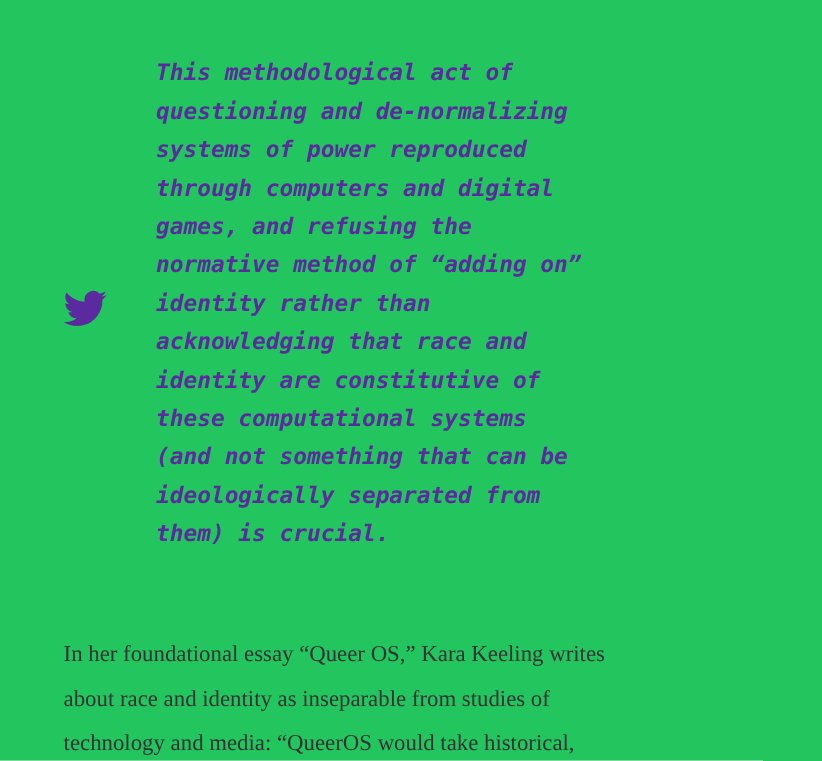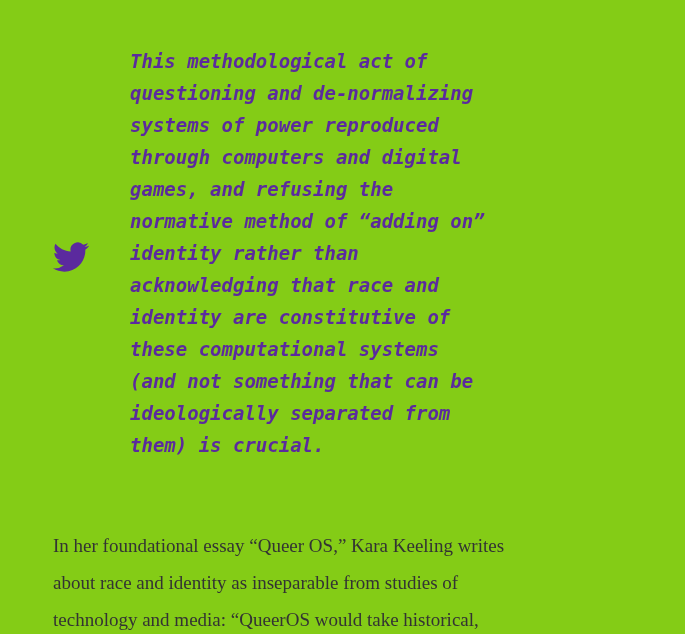--- a/index.html
+++ b/index.html
@@ -1,21 +1,21 @@
 <!DOCTYPE html>
 <html style="--accent: #5b2a9e; --body-text: #333333;"><head>
 <meta charset="utf-8">
 <style>
   * { margin: 0; padding: 0; box-sizing: border-box; }
   html, body { background: #ffffff; }
   .page {
     position: relative;
     width: 685px;
     height: 634px;
-    background: #84cc16;
+    background: #22c55e;
     overflow: hidden;
     font-family: "Liberation Serif", serif;
   }
   .quote-block { position: absolute; inset: 0; }
   .tweet-btn {
     position: absolute;
     left: 53px;
     top: 239px;
     width: 36px;
     height: 36px;

